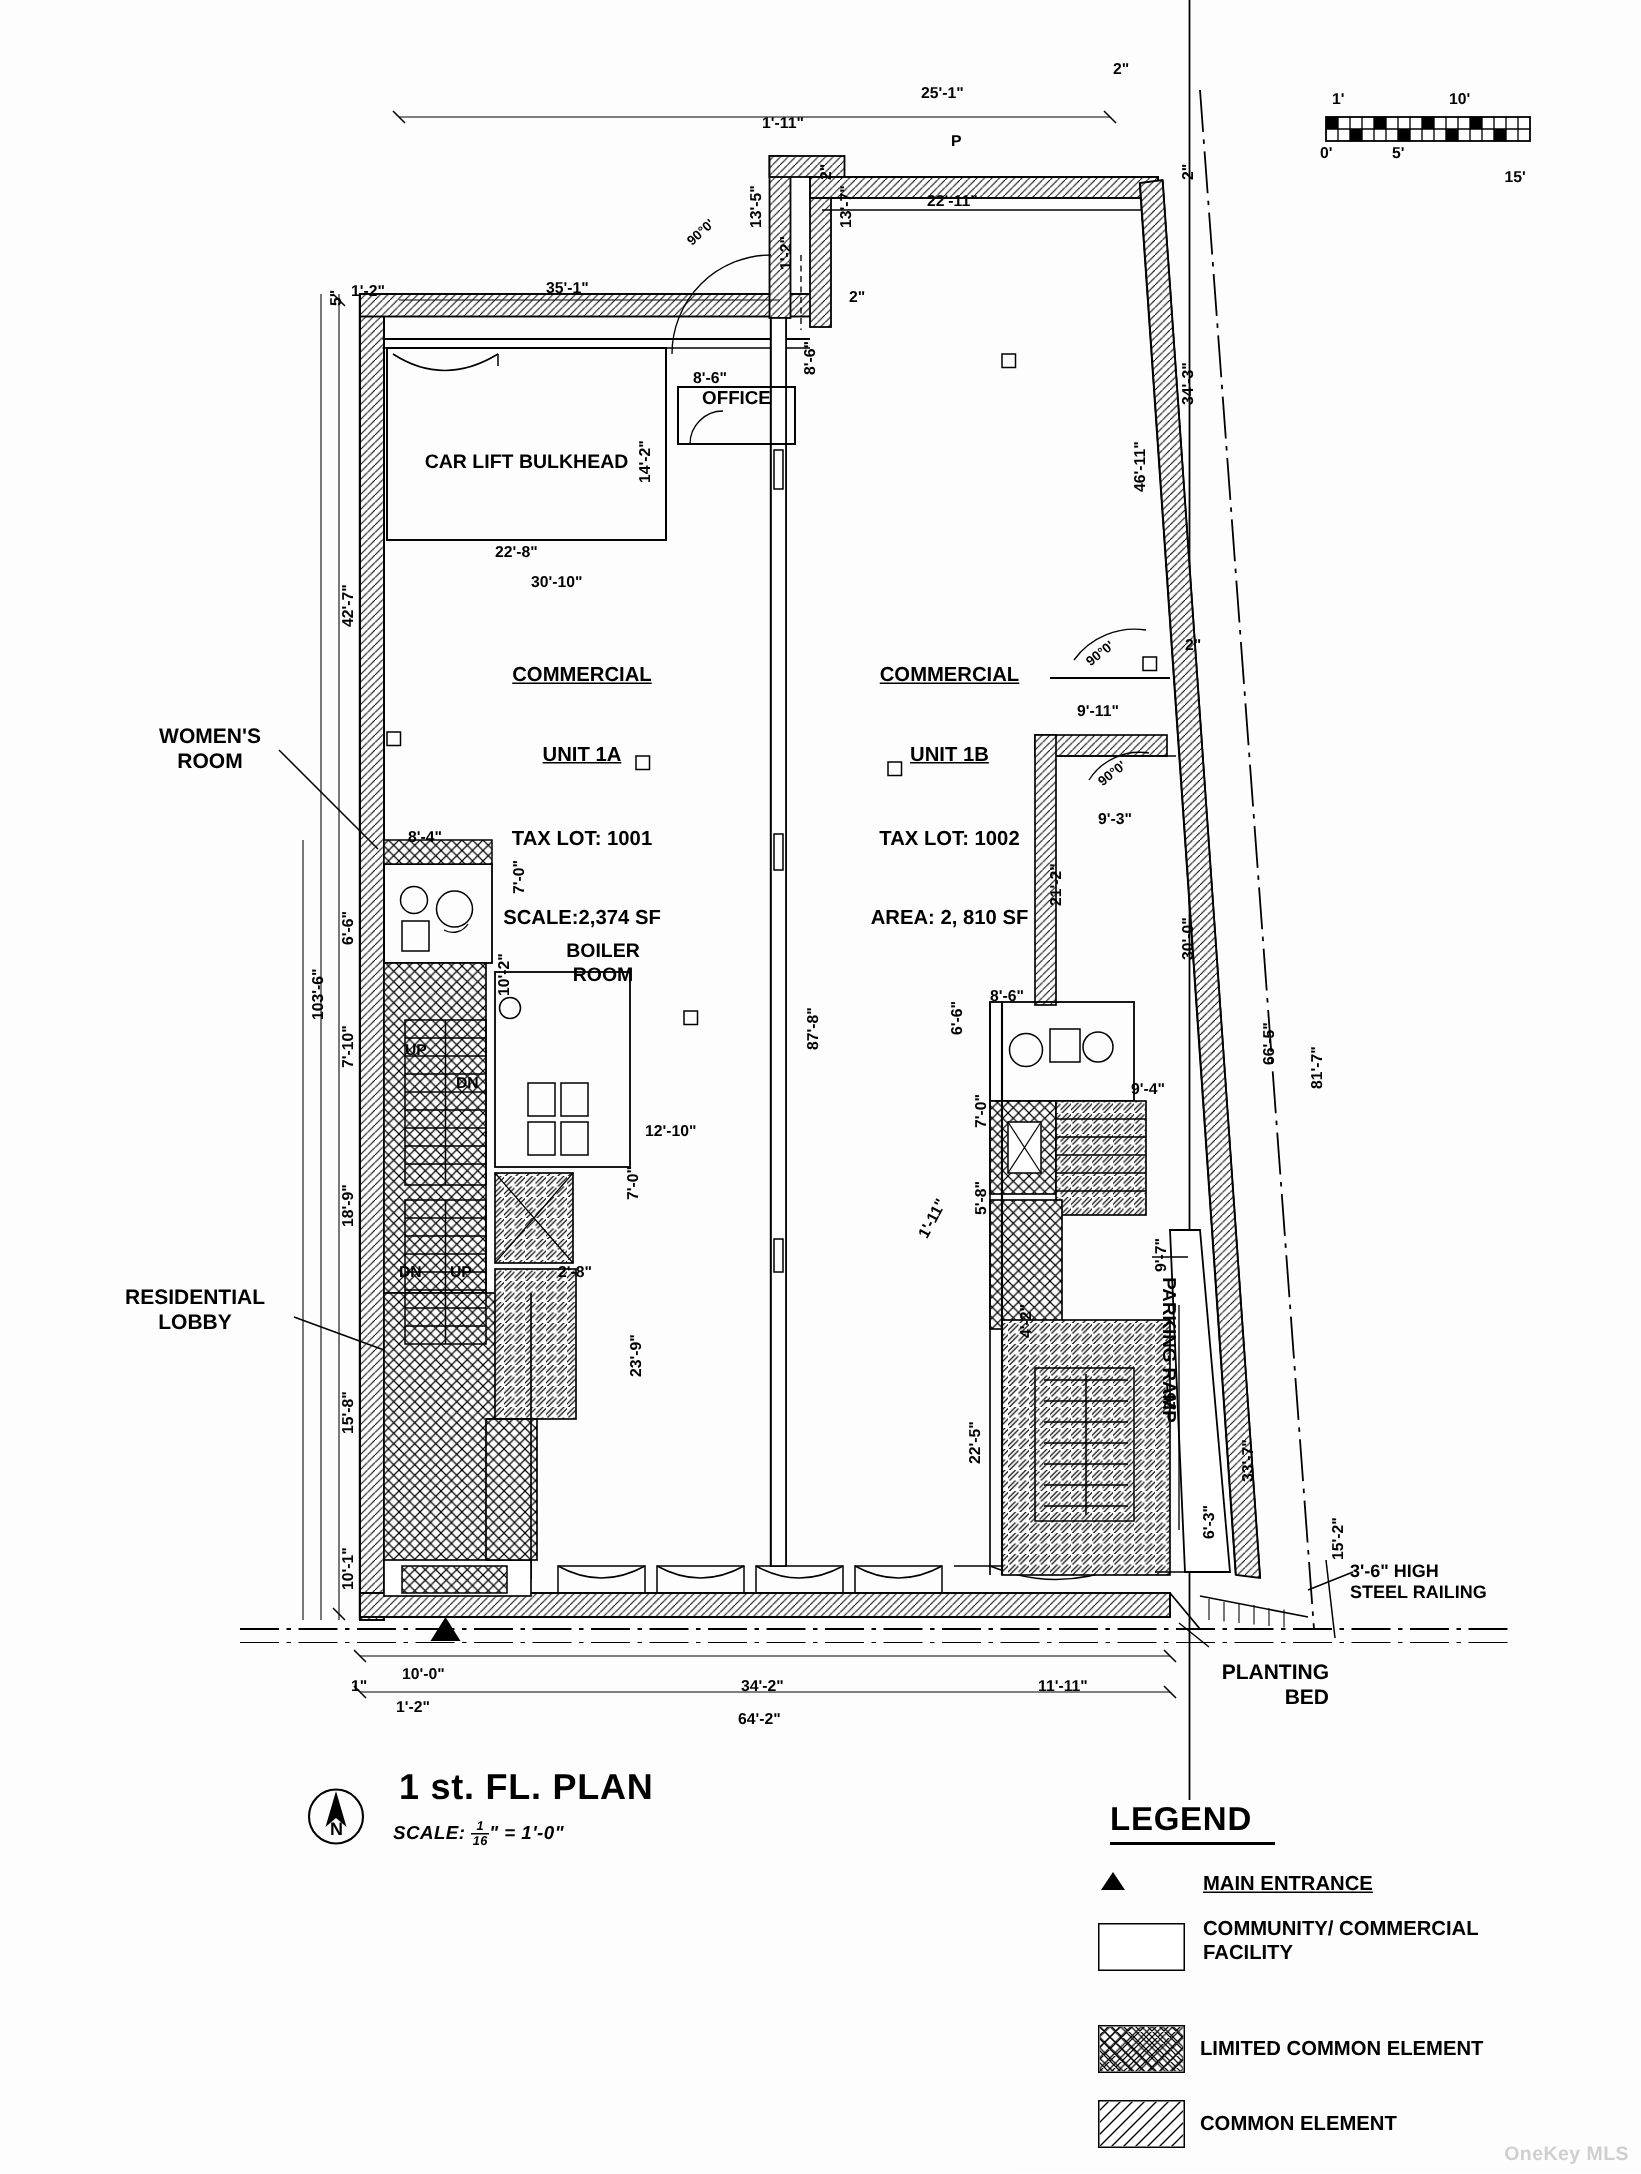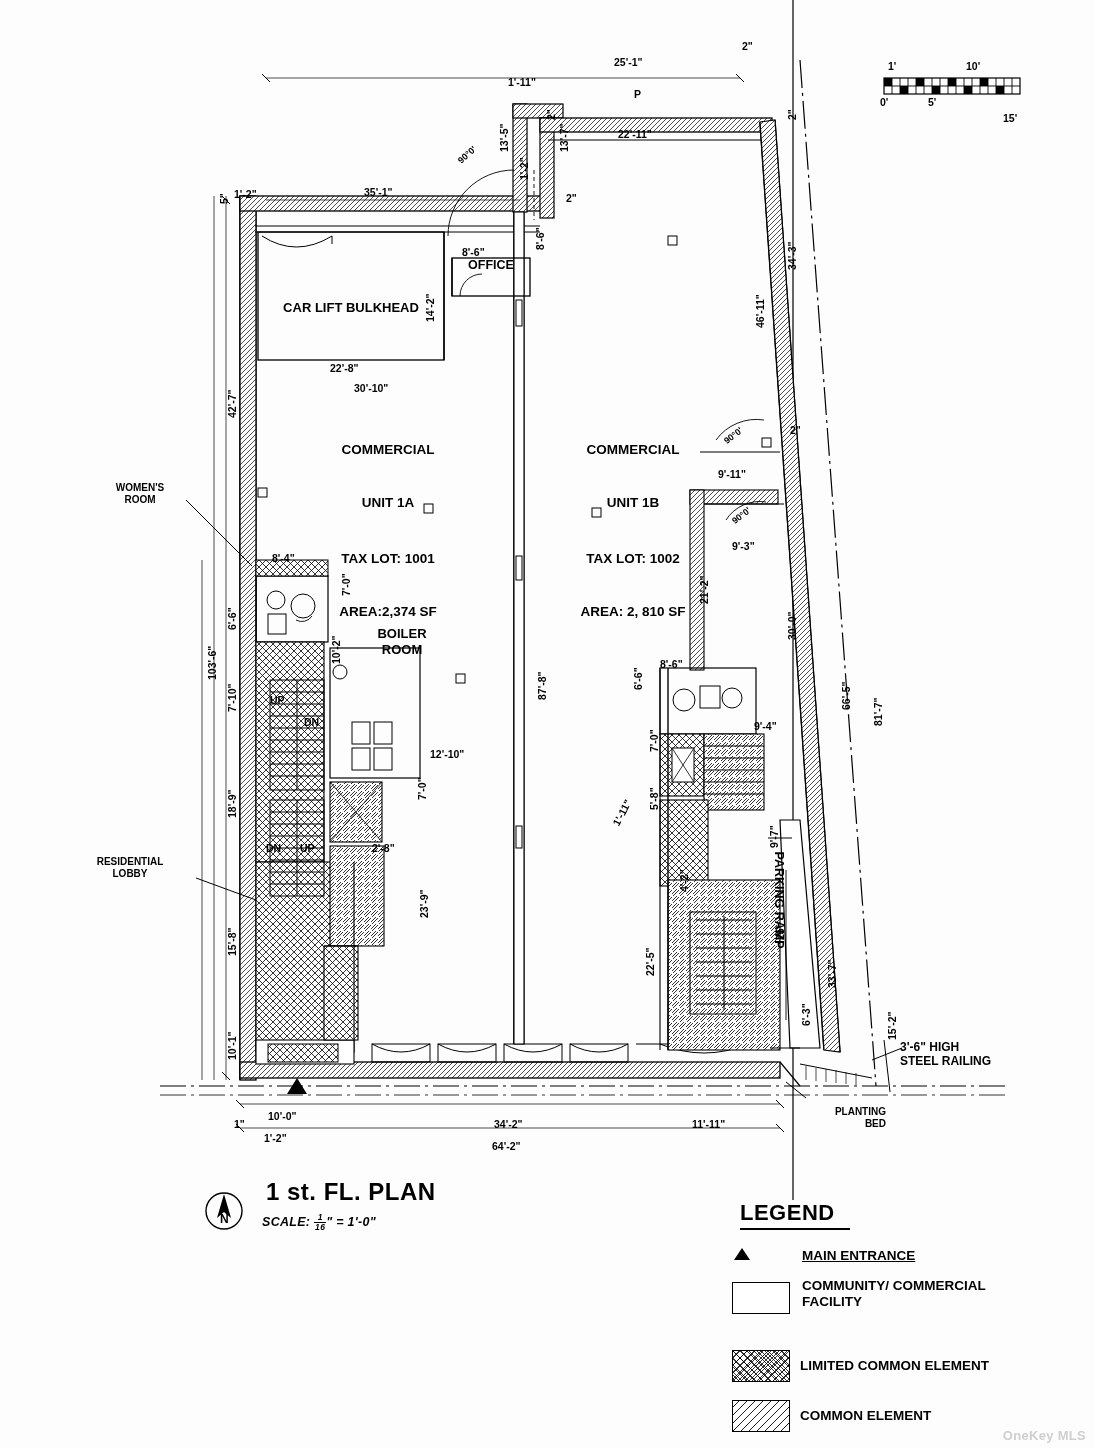--- a/index.html
+++ b/index.html
@@ -25,21 +25,21 @@
     position: absolute;
     font-size: 10.5px;
     font-weight: 700;
     white-space: pre;
     letter-spacing: 0px;
   }
   .dim.v {
     transform-origin: 0 0;
     transform: rotate(-90deg);
   }
-  .u { }
+  .u { text-decoration: underline; }
   .roomlabel {
     position: absolute;
     font-size: 13px;
     font-weight: 700;
     text-align: center;
     line-height: 1.25;
     white-space: pre;
   }
   .unitlabel {
     position: absolute;
@@ -96,21 +96,21 @@
     position: absolute;
     right: 8px;
     bottom: 6px;
     font-size: 13px;
     color: #cfcfcf;
     font-weight: 600;
     letter-spacing: .3px;
   }
   .callout {
     position: absolute;
-    font-size: 10px;
+    font-size: 14px;
     font-weight: 700;
     text-align: center;
     line-height: 1.2;
     white-space: pre;
   }
   svg { display: block; }
   .tri {
     position: absolute;
     width: 0; height: 0;
     border-left: 8px solid transparent;
@@ -346,21 +346,21 @@
       <rect x="258" y="488" width="9" height="9"></rect>
     </g>
 
     <path d="M297 1078 L307 1094 L287 1094 Z" fill="#000"></path>
   </svg>
 
   <div class="unitlabel" style="left:308px; top:406px; width:160px;">
     <div class="u">COMMERCIAL</div>
     <div class="u">UNIT 1A</div>
     <div style="margin-top:4px;">TAX LOT: 1001</div>
-    <div>AREA:2,374 SF</div>
+    <div>SCALE:2,374 SF</div>
   </div>
 
   <div class="unitlabel" style="left:548px; top:406px; width:170px;">
     <div class="u">COMMERCIAL</div>
     <div class="u">UNIT 1B</div>
     <div style="margin-top:4px;">TAX LOT: 1002</div>
     <div>AREA: 2, 810 SF</div>
   </div>
 
   <div class="roomlabel" style="left:268px; top:300px; width:166px;">CAR LIFT BULKHEAD</div>

